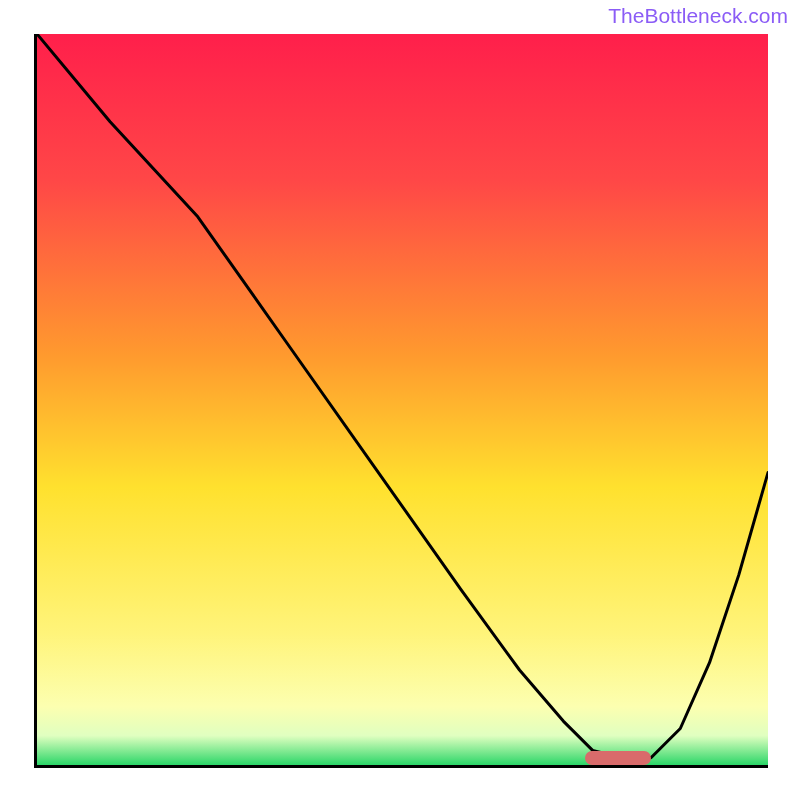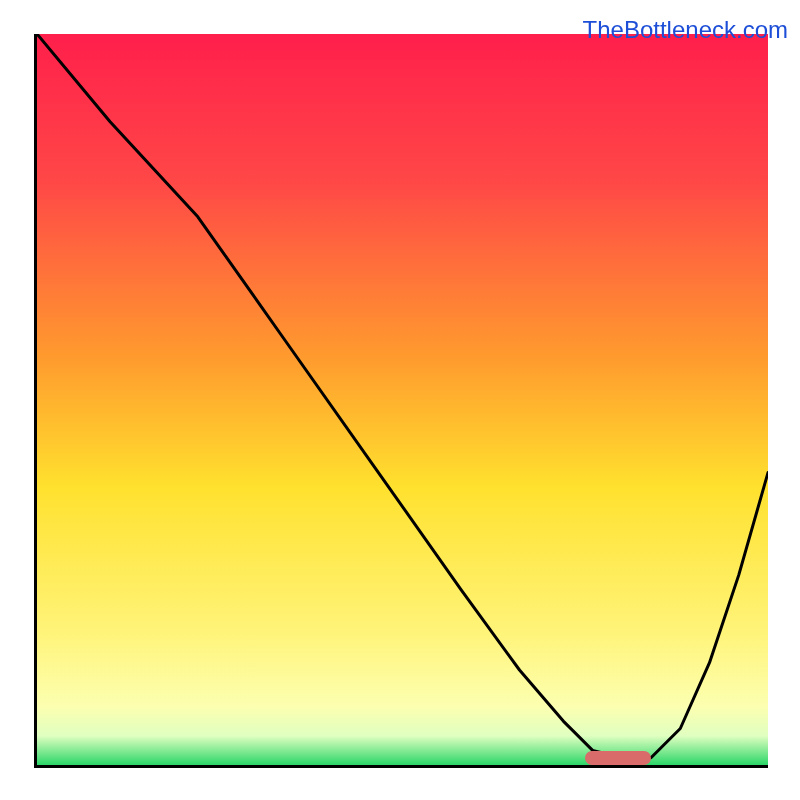--- a/index.html
+++ b/index.html
@@ -11,24 +11,24 @@
     background: #fff;
     font-family: Arial, Helvetica, sans-serif;
   }
   .chart-wrap {
     position: relative;
     width: 800px;
     height: 800px;
   }
   .watermark {
     position: absolute;
-    top: 16px;
+    top: 4px;
     right: 12px;
-    color: #1d4ed8;
-    font-size: 24px;
+    color: #8b5cf6;
+    font-size: 21px;
     z-index: 10;
   }
   .plot-outer {
     position: absolute;
     left: 34px;
     top: 34px;
     width: 734px;
     height: 734px;
   }
   .axis-line {

